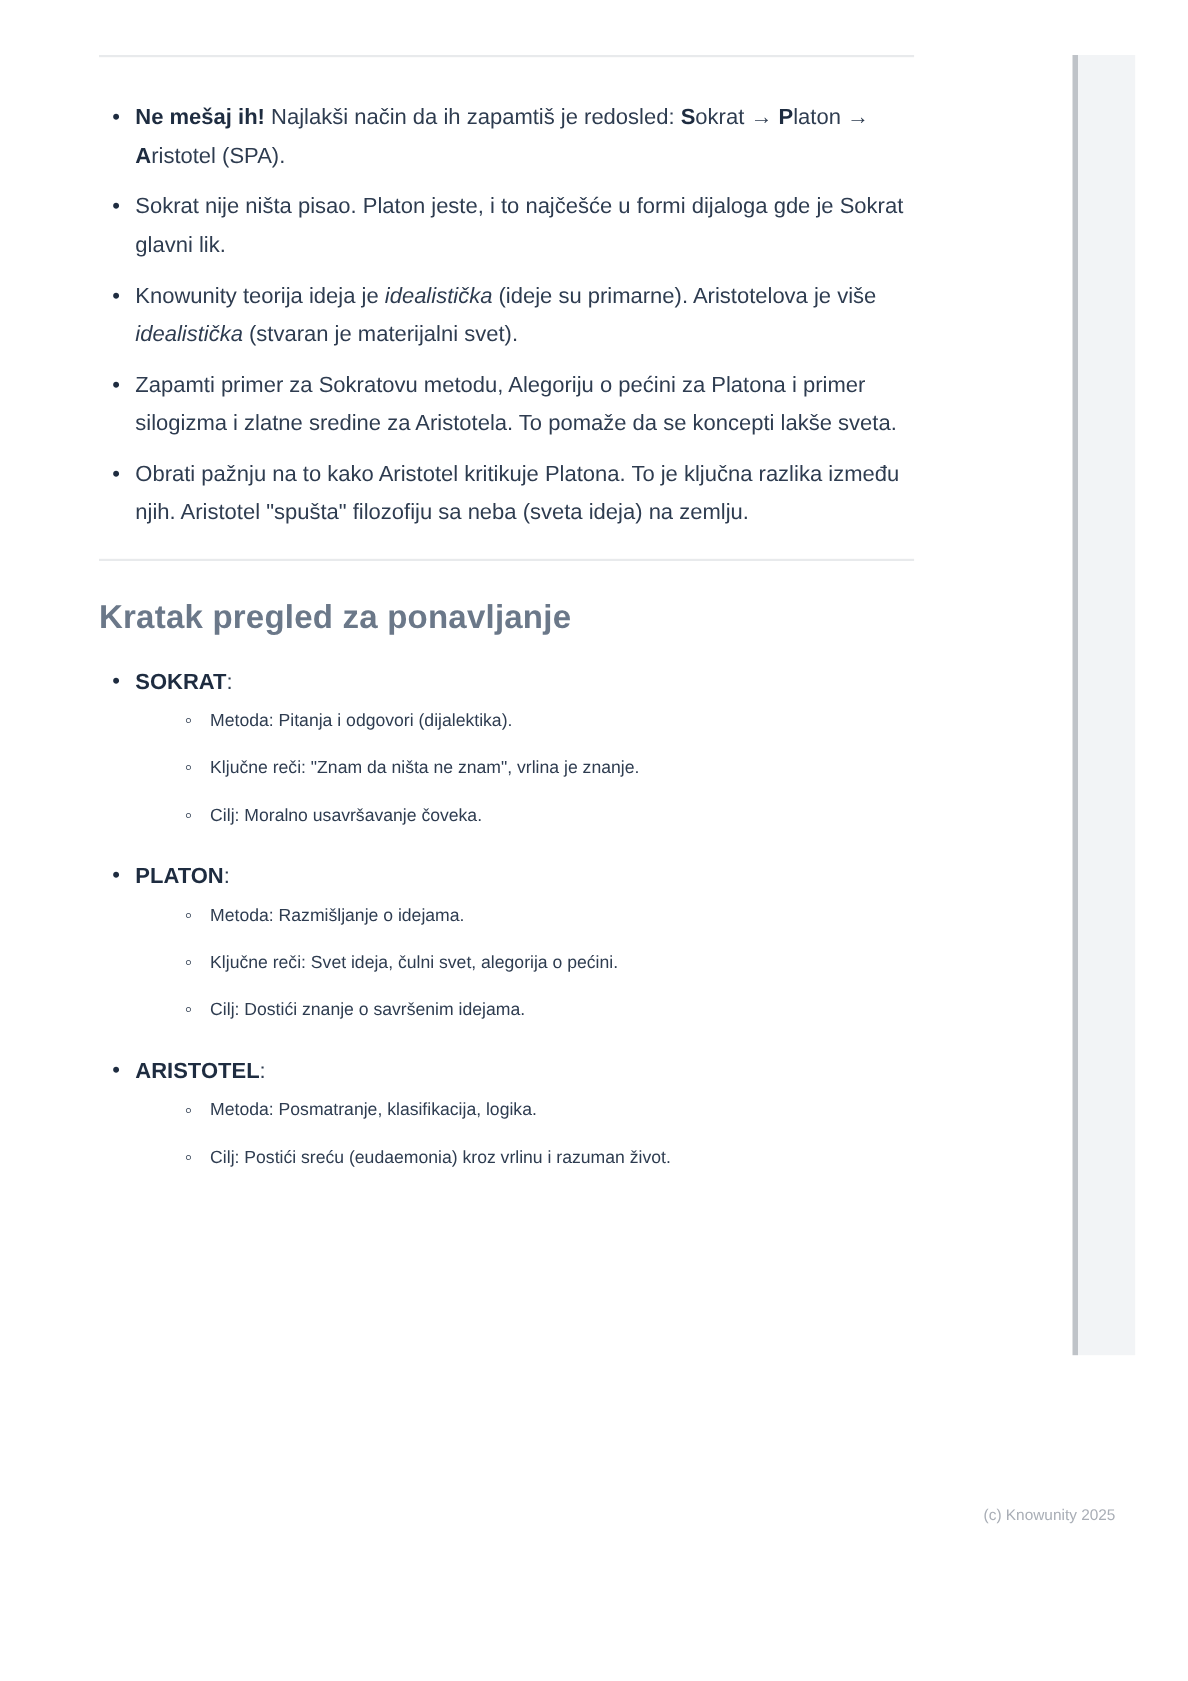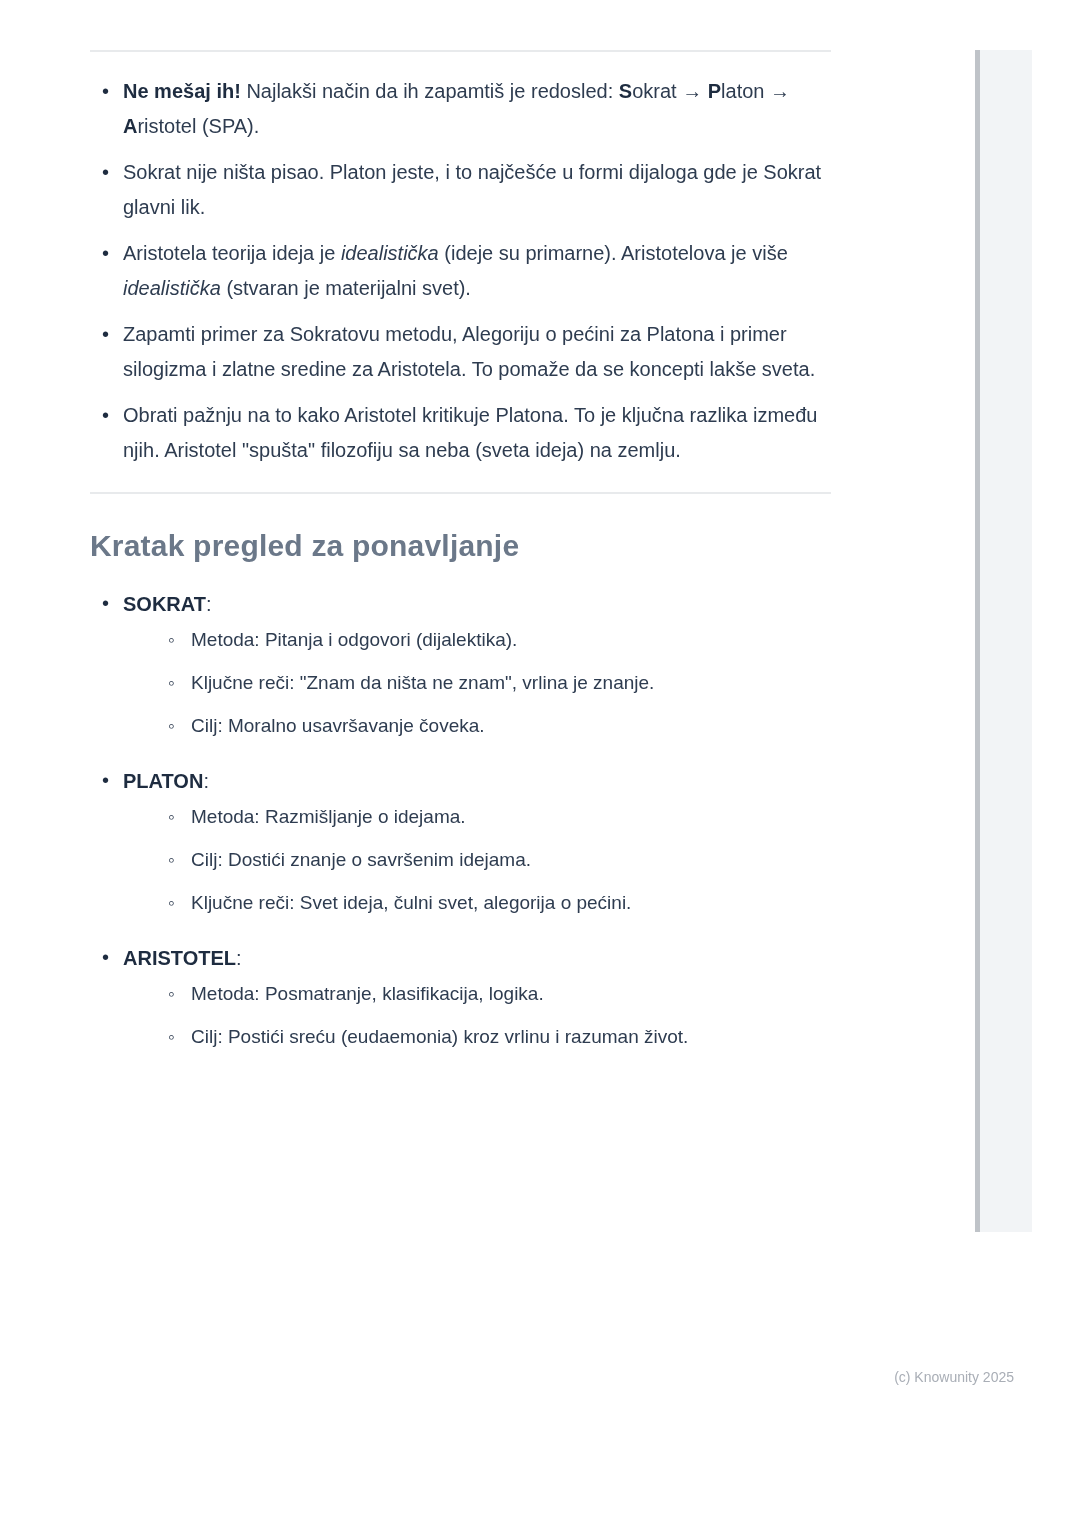--- a/index.html
+++ b/index.html
@@ -35,21 +35,21 @@
   .section-title{
     font-size:30px;
     font-weight:600;
     color:var(--heading);
     margin:34px 0 0 0;
     line-height:36px;
     letter-spacing:.2px;
   }
   ul.bullets{
     list-style:none;
-    margin:22px 0 24px 0;
+    margin:38px 0 24px 0;
     padding:0;
   }
   ul.bullets > li{
     position:relative;
     padding-left:33px;
     font-size:20px;
     line-height:35px;
     margin-bottom:11px;
     color:var(--body);
   }
@@ -81,21 +81,21 @@
     color:var(--bold);
   }
   ul.sub{
     list-style:none;
     margin:1px 0 0 35px;
     padding:0;
   }
   ul.sub > li{
     position:relative;
     padding-left:33px;
-    font-size:19px;
+    font-size:16px;
     line-height:35px;
     margin-bottom:8px;
     color:var(--body);
   }
   ul.sub > li::before{
     content:"\25E6";
     position:absolute;
     left:10px;top:0;
     font-size:19px;
     color:var(--body);
@@ -125,39 +125,39 @@
 <body>
 
 <div class="content">
 
   <hr class="divider first">
 
 
   <ul class="bullets">
       <li><span class="b">Ne mešaj ih!</span><span> Najlakši način da ih zapamtiš je redosled: </span><span class="b">S</span><span>okrat → </span><span class="b">P</span><span>laton → </span><span class="b">A</span><span>ristotel (SPA).</span></li>
       <li><span>Sokrat nije ništa pisao. Platon jeste, i to najčešće u formi dijaloga gde je Sokrat glavni lik.</span></li>
-      <li><span>Aristotela teorija ideja je </span><span class="i">idealistička</span><span> (ideje su primarne). Aristotelova je više </span><span class="i">idealistička</span><span> (stvaran je materijalni svet).</span></li>
+      <li><span>Knowunity teorija ideja je </span><span class="i">idealistička</span><span> (ideje su primarne). Aristotelova je više </span><span class="i">idealistička</span><span> (stvaran je materijalni svet).</span></li>
       <li><span>Zapamti primer za Sokratovu metodu, Alegoriju o pećini za Platona i primer silogizma i zlatne sredine za Aristotela. To pomaže da se koncepti lakše sveta.</span></li>
       <li><span>Obrati pažnju na to kako Aristotel kritikuje Platona. To je ključna razlika između njih. Aristotel "spušta" filozofiju sa neba (sveta ideja) na zemlju.</span></li>
     </ul>
 
   <hr class="divider">
 
   <h1 class="section-title">Kratak pregled za ponavljanje</h1>
 
   <ul class="review">
       <li><span class="b">SOKRAT</span><span>:</span><ul class="sub">
           <li><span>Metoda: Pitanja i odgovori (dijalektika).</span></li>
           <li><span>Ključne reči: "Znam da ništa ne znam", vrlina je znanje.</span></li>
           <li><span>Cilj: Moralno usavršavanje čoveka.</span></li>
         </ul></li>
       <li><span class="b">PLATON</span><span>:</span><ul class="sub">
           <li><span>Metoda: Razmišljanje o idejama.</span></li>
+          <li><span>Ključne reči: Svet ideja, čulni svet, alegorija o pećini.</span></li>
           <li><span>Cilj: Dostići znanje o savršenim idejama.</span></li>
-          <li><span>Ključne reči: Svet ideja, čulni svet, alegorija o pećini.</span></li>
         </ul></li>
       <li><span class="b">ARISTOTEL</span><span>:</span><ul class="sub">
           <li><span>Metoda: Posmatranje, klasifikacija, logika.</span></li>
           <li><span>Cilj: Postići sreću (eudaemonia) kroz vrlinu i razuman život.</span></li>
         </ul></li>
     </ul>
 
 </div>
 
 <div class="side-panel">

